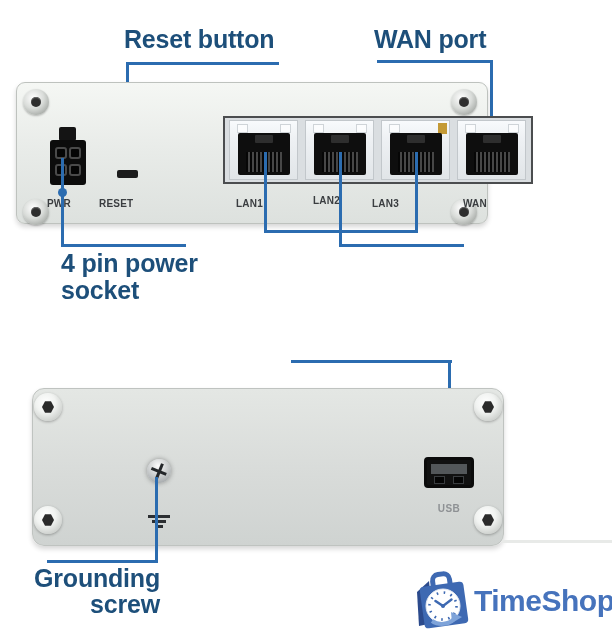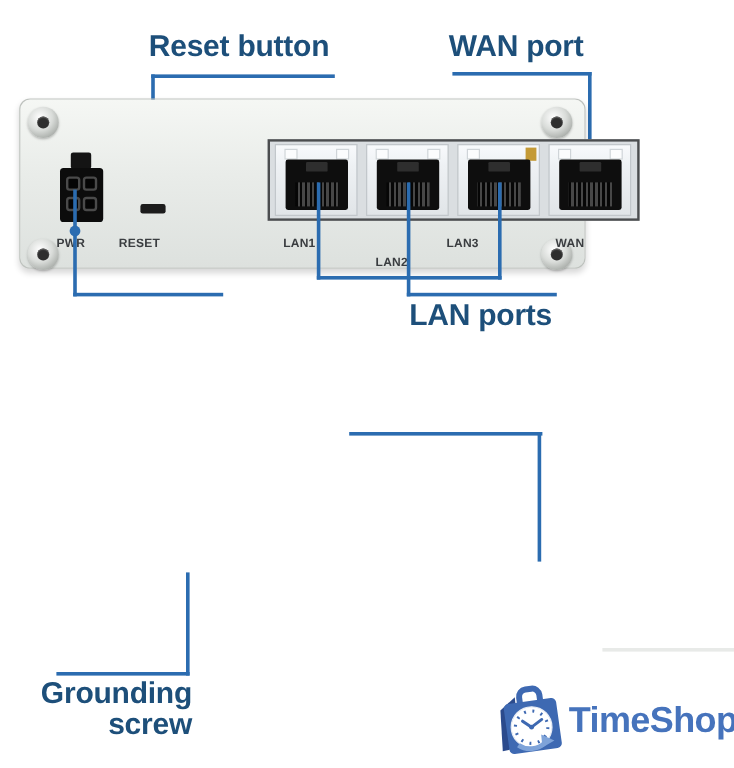--- a/index.html
+++ b/index.html
@@ -137,39 +137,58 @@
         <div class="eth-jack"></div>
       </div>
       <div class="eth-cell" style="left:232px;">
         <div class="eth-tab tl"></div>
         <div class="eth-tab tr"></div>
         <div class="eth-jack"></div>
       </div>
     </div>
 
     <div class="plabel" style="left:219px;top:115px;">LAN1</div>
-    <div class="plabel" style="left:296px;top:131px;">LAN2</div>
+    <div class="plabel" style="left:296px;top:112px;">LAN2</div>
     <div class="plabel" style="left:355px;top:115px;">LAN3</div>
     <div class="plabel" style="left:446px;top:115px;">WAN</div>
   </div>
 
   <div class="cline vline" style="left:264px;top:152px;height:81px;"></div>
   <div class="cline vline" style="left:339px;top:152px;height:95px;"></div>
   <div class="cline vline" style="left:415px;top:152px;height:81px;"></div>
   <div class="cline hline" style="left:264px;top:230px;width:154px;"></div>
   <div class="cline hline" style="left:339px;top:244px;width:125px;"></div>
-  <div class="callout" style="left:341px;top:250px;">LAN ports</div>
 
   <div class="cline vline" style="left:61px;top:158px;height:89px;"></div>
   <div class="cdot" style="left:58px;top:188px;"></div>
   <div class="cline hline" style="left:61px;top:244px;width:125px;"></div>
+  <div class="callout" style="left:61px;top:250px;">4 pin power
+socket</div>
 
   <div class="cline hline" style="left:291px;top:360px;width:161px;"></div>
   <div class="cline vline" style="left:448px;top:360px;height:108px;"></div>
 
+  <div class="panel" id="panel2">
+    <div class="hexscrew" style="left:1px;top:4px;"></div>
+    <div class="hexscrew" style="left:441px;top:4px;"></div>
+    <div class="hexscrew" style="left:1px;top:117px;"></div>
+    <div class="hexscrew" style="left:441px;top:117px;"></div>
+
+    <div class="groundscrew" style="left:114px;top:70px;"></div>
+    <div class="gbar" style="left:115px;top:126px;width:22px;"></div>
+    <div class="gbar" style="left:119px;top:131px;width:14px;"></div>
+    <div class="gbar" style="left:122px;top:136px;width:8px;"></div>
+
+    <div class="usb-port" style="left:391px;top:68px;width:50px;height:31px;">
+      <div class="usb-tongue"></div>
+      <div class="usb-tooth" style="left:7px;"></div>
+      <div class="usb-tooth" style="left:26px;"></div>
+    </div>
+    <div class="usb-label" style="left:396px;top:114px;">USB</div>
+  </div>
 
   <div class="faint-line" style="left:502px;top:540px;width:110px;height:3px;"></div>
 
   <div class="cline vline" style="left:155px;top:477px;height:86px;"></div>
   <div class="cline hline" style="left:47px;top:560px;width:111px;"></div>
   <div class="callout" style="left:18px;top:565px;width:142px;text-align:right;line-height:26px;">Grounding
 screw</div>
 
   <svg class="logo-icon" style="left:408px;top:570px;" width="68" height="64" viewBox="0 0 68 64">
     <path d="M9 22 L21 11 L25 53 L11 56 Z" fill="#2b4a8c"></path>

